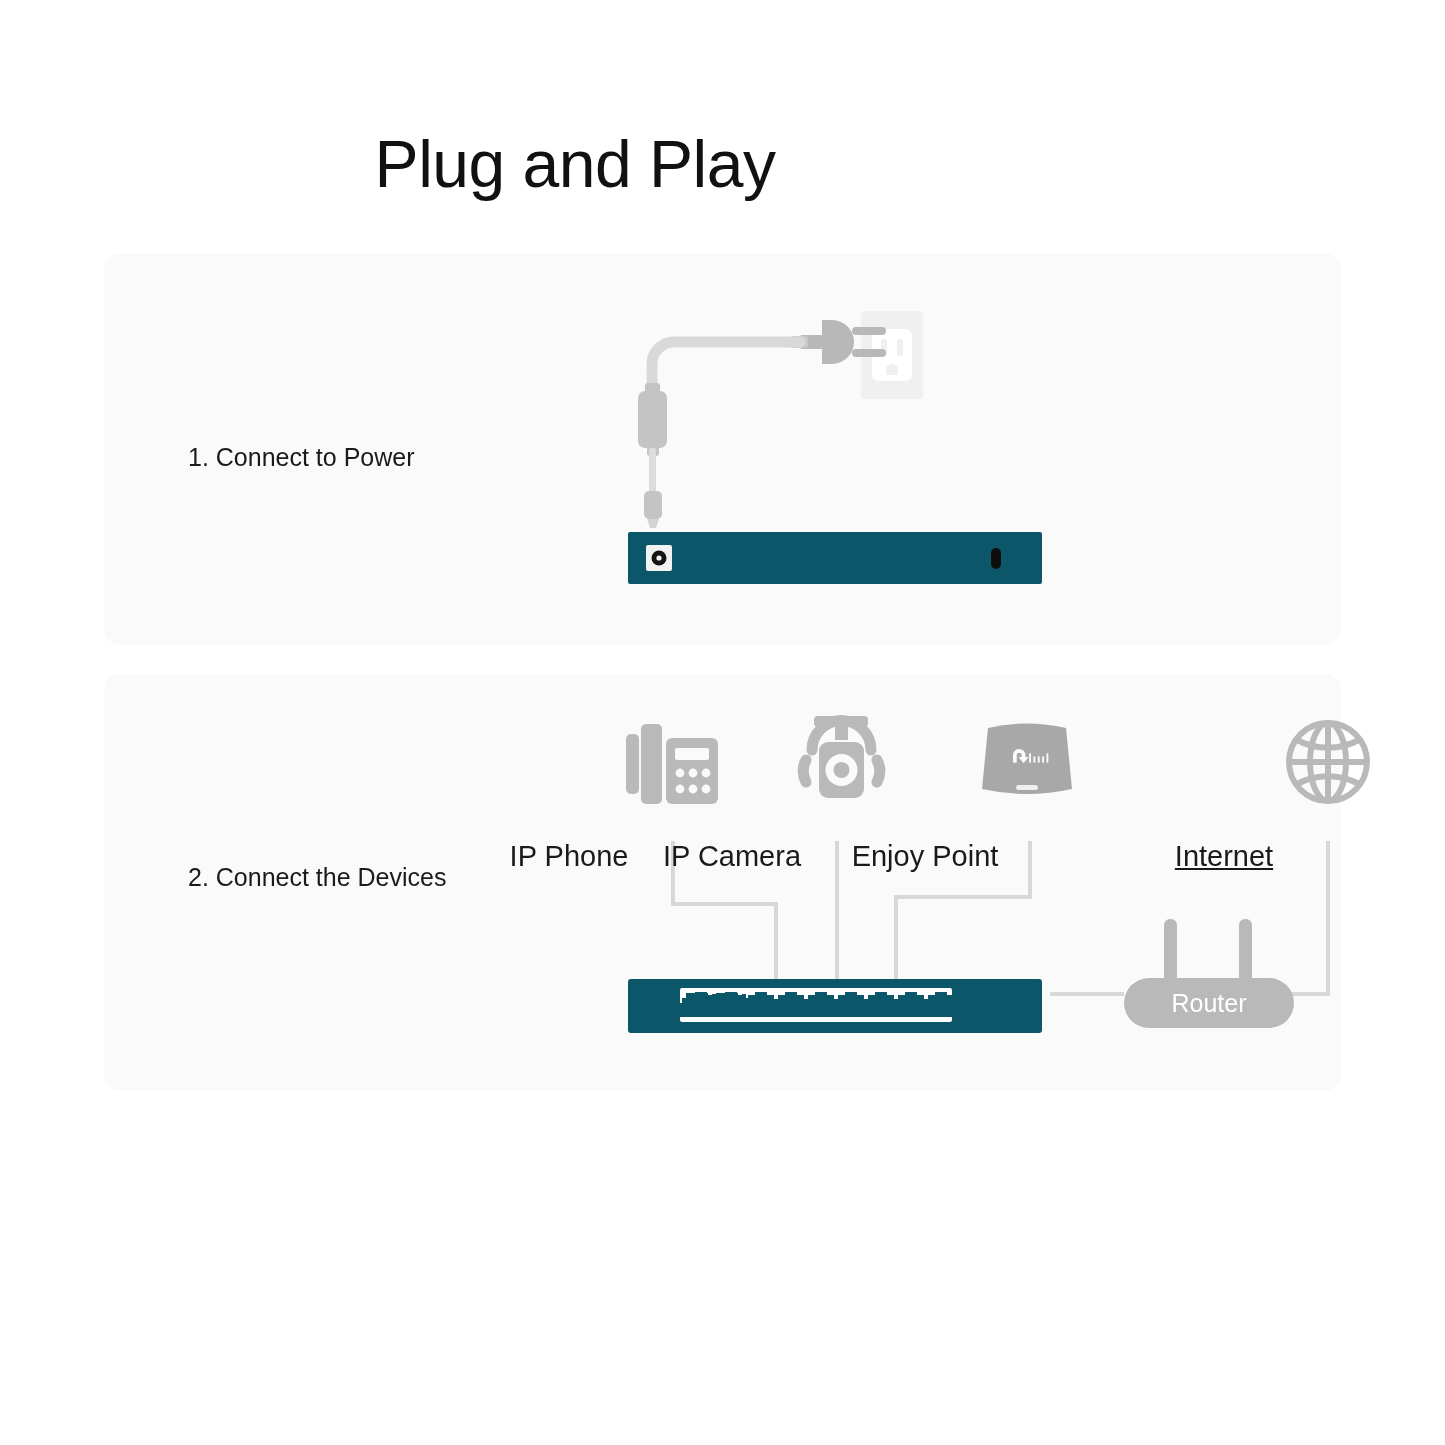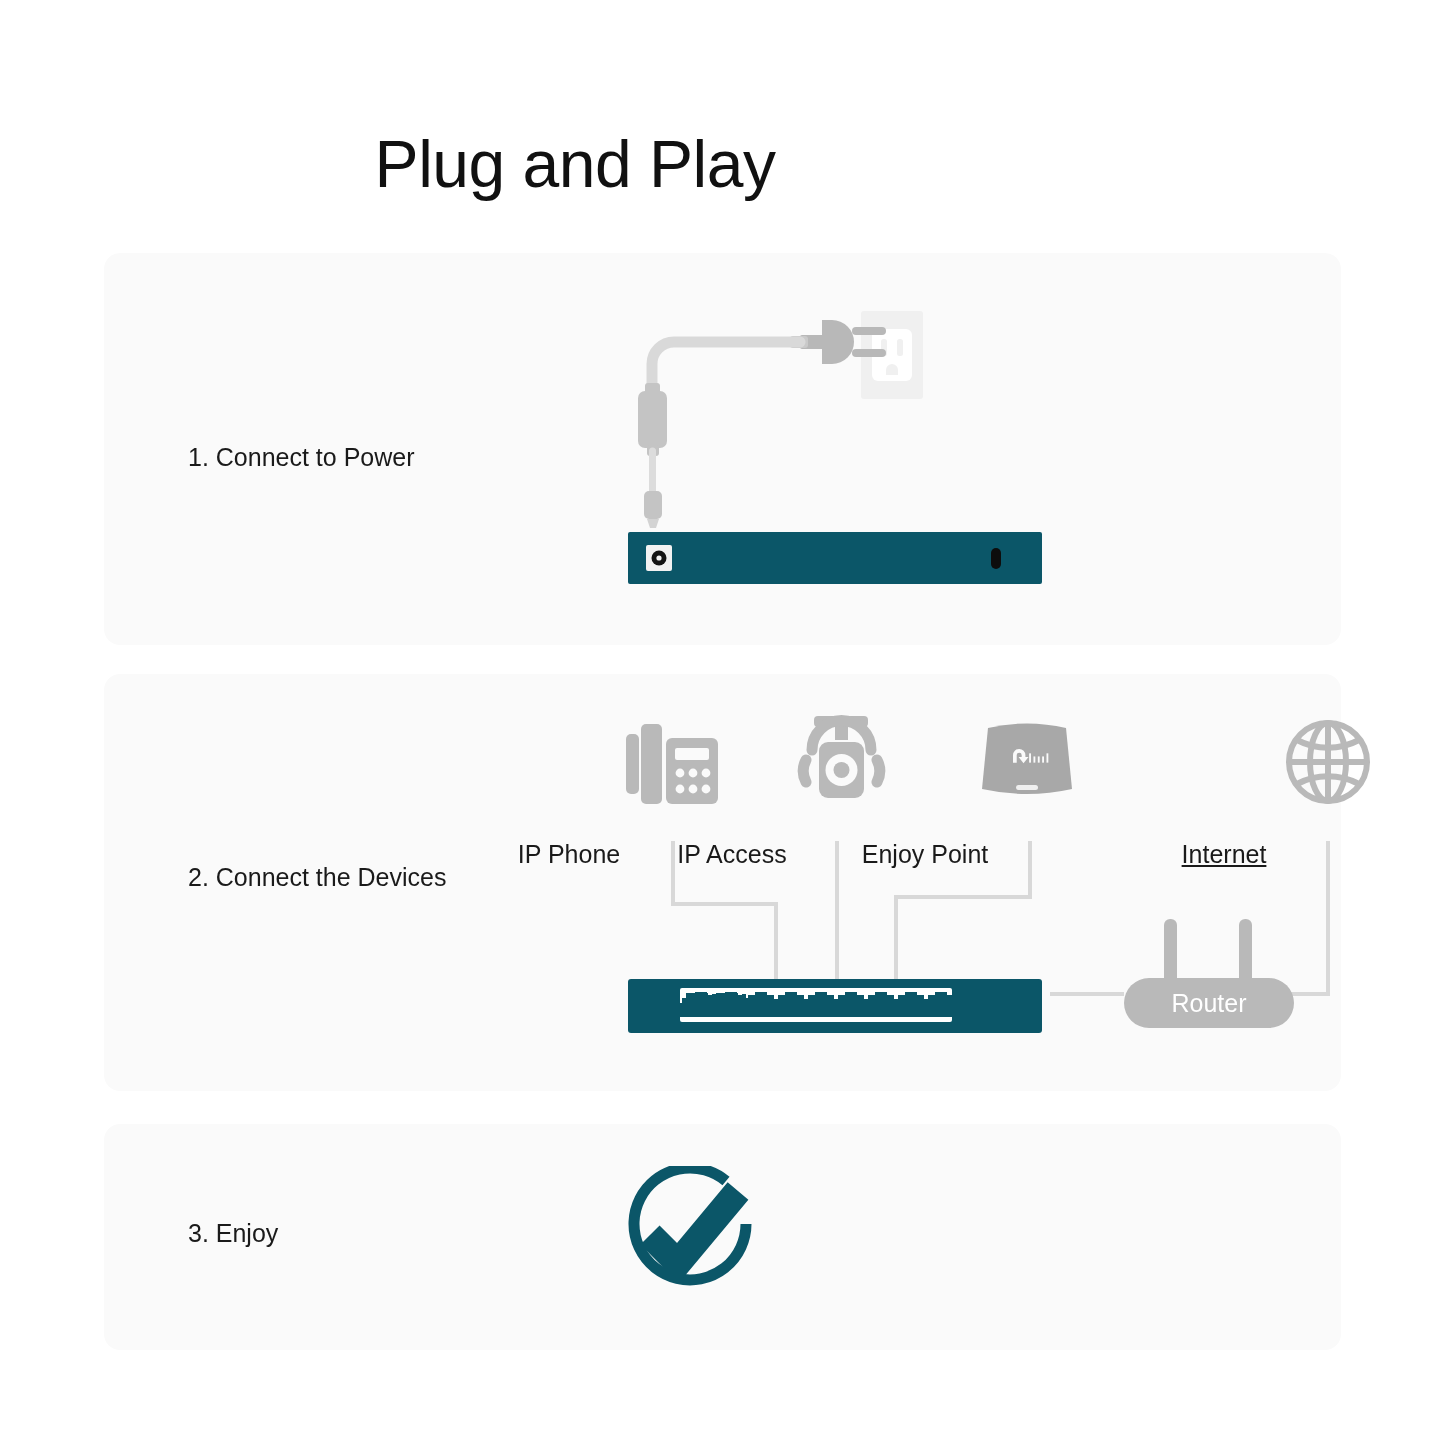--- a/index.html
+++ b/index.html
@@ -38,21 +38,21 @@
   #panel-2 .step-label { top: 189px; }
   #panel-3 .step-label { top: 95px; }
 
   #panel-1 .p1-svg { position: absolute; left: 400px; top: 20px; }
 
   
   #panel-2 .p2-svg { position: absolute; left: 400px; top: 20px; }
 
   .dev-label {
     position: absolute; text-align: center;
-    font-size: 25px; font-weight: 400; color: #1a1a1a;
+    font-size: 29px; font-weight: 400; color: #1a1a1a;
     white-space: nowrap; transform: translateX(-50%);
   }
   .router-label {
     position: absolute; font-size: 25px; color: #ffffff;
     white-space: nowrap; transform: translate(-50%, -50%); text-align: right;
   }
 
   
   #panel-3 .p3-svg { position: absolute; left: 514px; top: 42px; }
 </style>
@@ -213,31 +213,21 @@
       </g>
 
       <g>
         <rect x="660" y="225" width="13" height="82" rx="6" fill="#b9b9b9"></rect>
         <rect x="735" y="225" width="13" height="82" rx="6" fill="#b9b9b9"></rect>
         <rect x="620" y="284" width="170" height="50" rx="25" fill="#b9b9b9"></rect>
       </g>
     </svg>
 
     <div class="dev-label" style="left:465px; top:166px;">IP Phone</div>
-    <div class="dev-label" style="left:628px; top:166px;">IP Access</div>
+    <div class="dev-label" style="left:628px; top:166px;">IP Camera</div>
     <div class="dev-label" style="left:821px; top:166px;">Enjoy Point</div>
     <div class="dev-label" style="left:1120px; top:166px;text-decoration:underline;">Internet</div>
 
     <div class="router-label" style="left:1105px; top:329px;">Router</div>
   </div>
 
-  <div class="panel" id="panel-3">
-    <div class="step-label">3. Enjoy</div>
-
-    <svg class="p3-svg" width="160" height="145" viewBox="0 0 160 145">
-
-      <path d="M108 15 A 56 56 0 1 0 128 58" fill="none" stroke="#0b5668" stroke-width="11" stroke-linecap="butt"></path>
-
-      <path d="M32 69 L 60 97 L 120 25" fill="none" stroke="#0b5668" stroke-width="27" stroke-linecap="butt" stroke-linejoin="miter"></path>
-    </svg>
-  </div>
 
 </div>
 
 </body></html>

